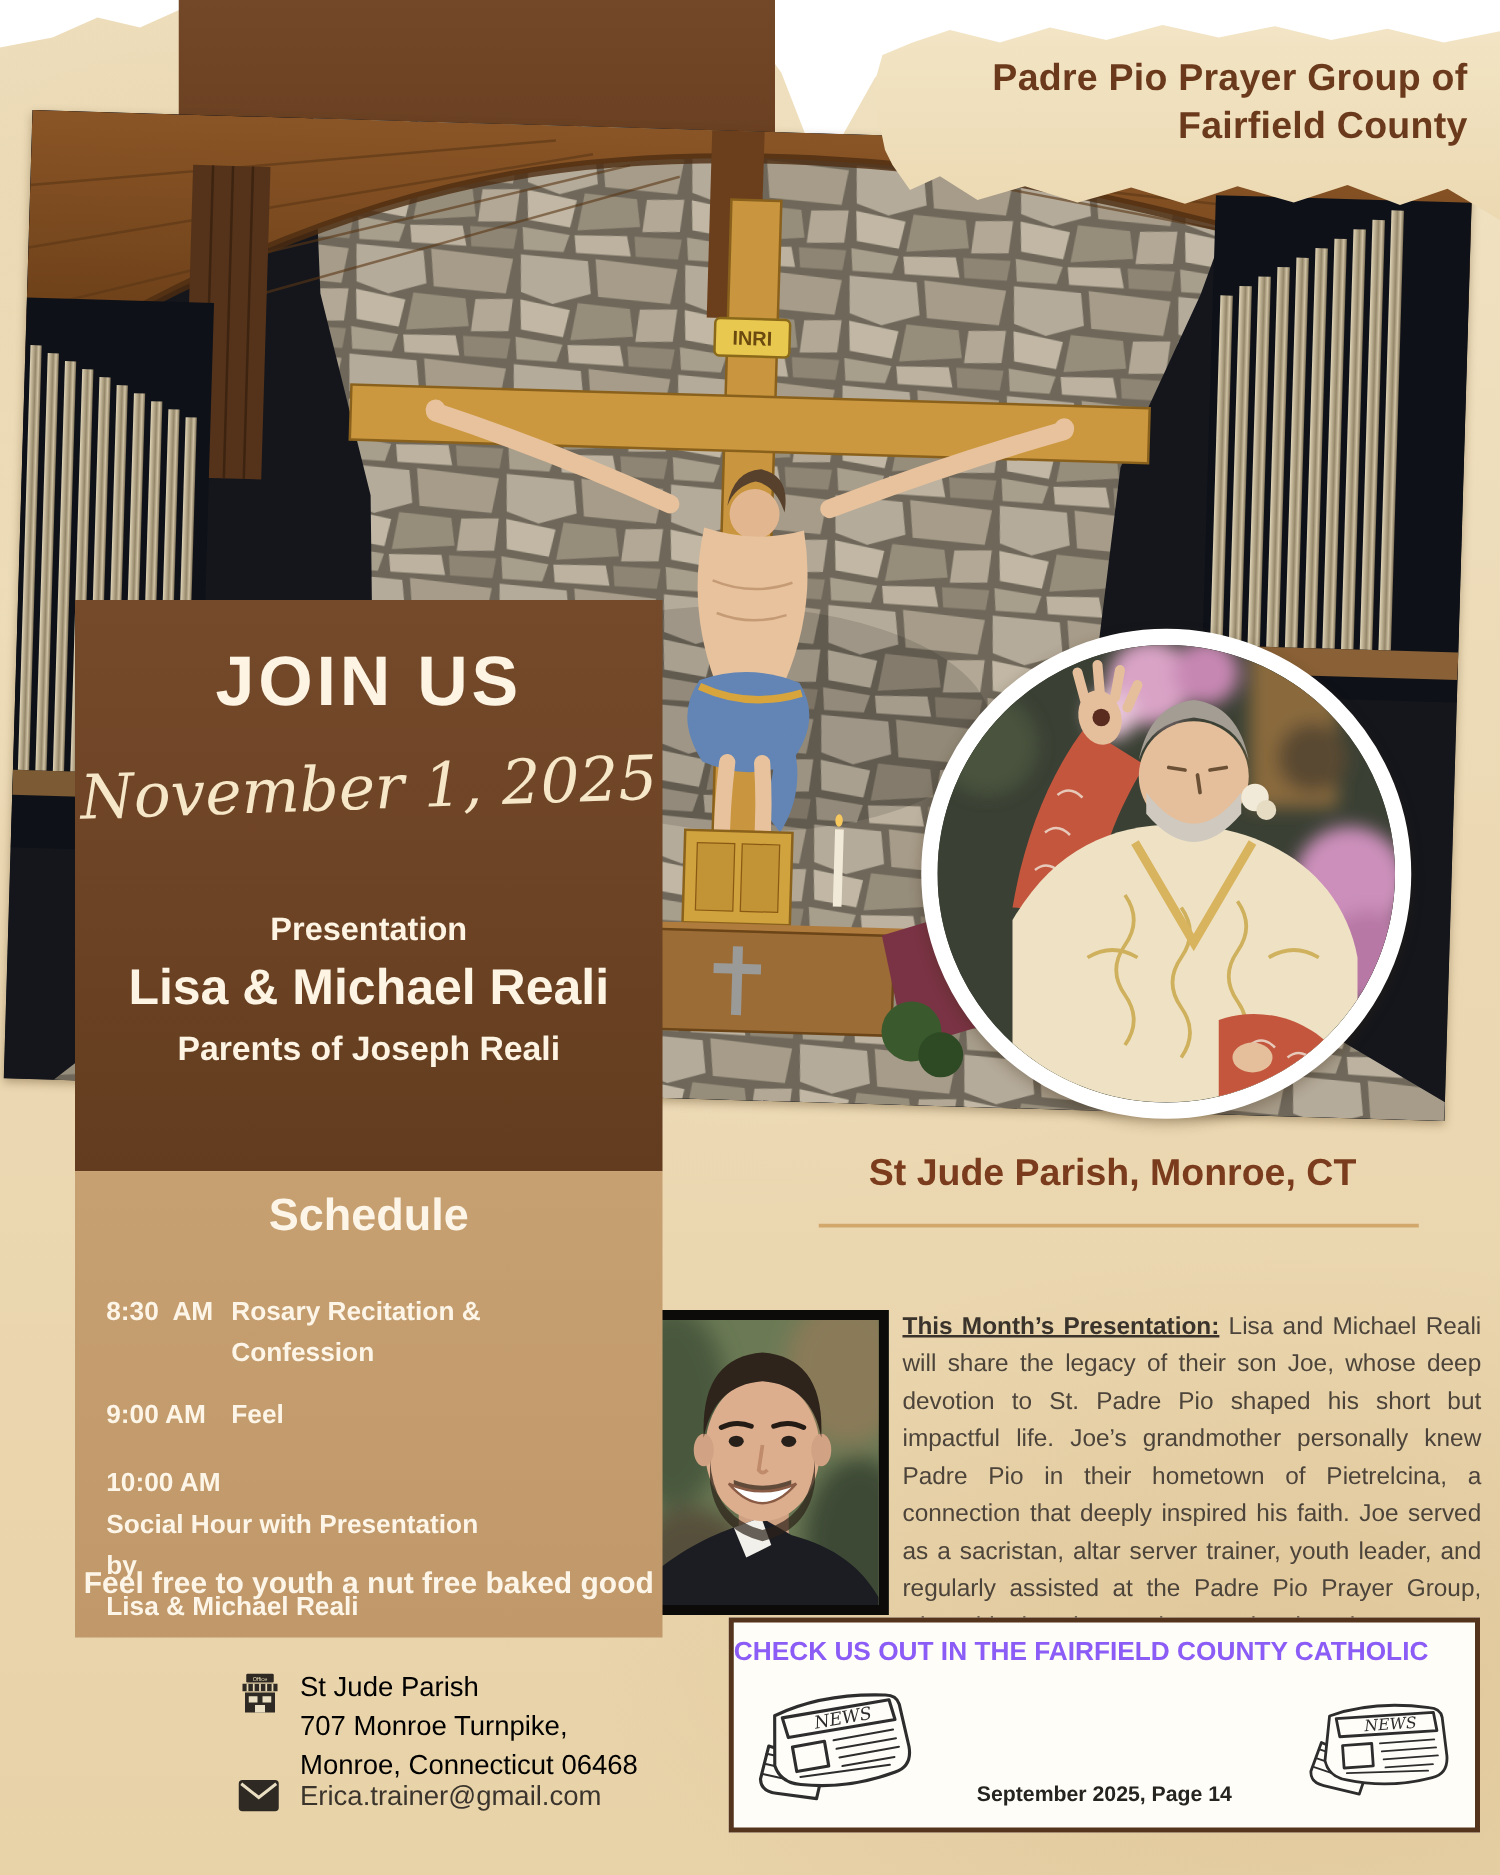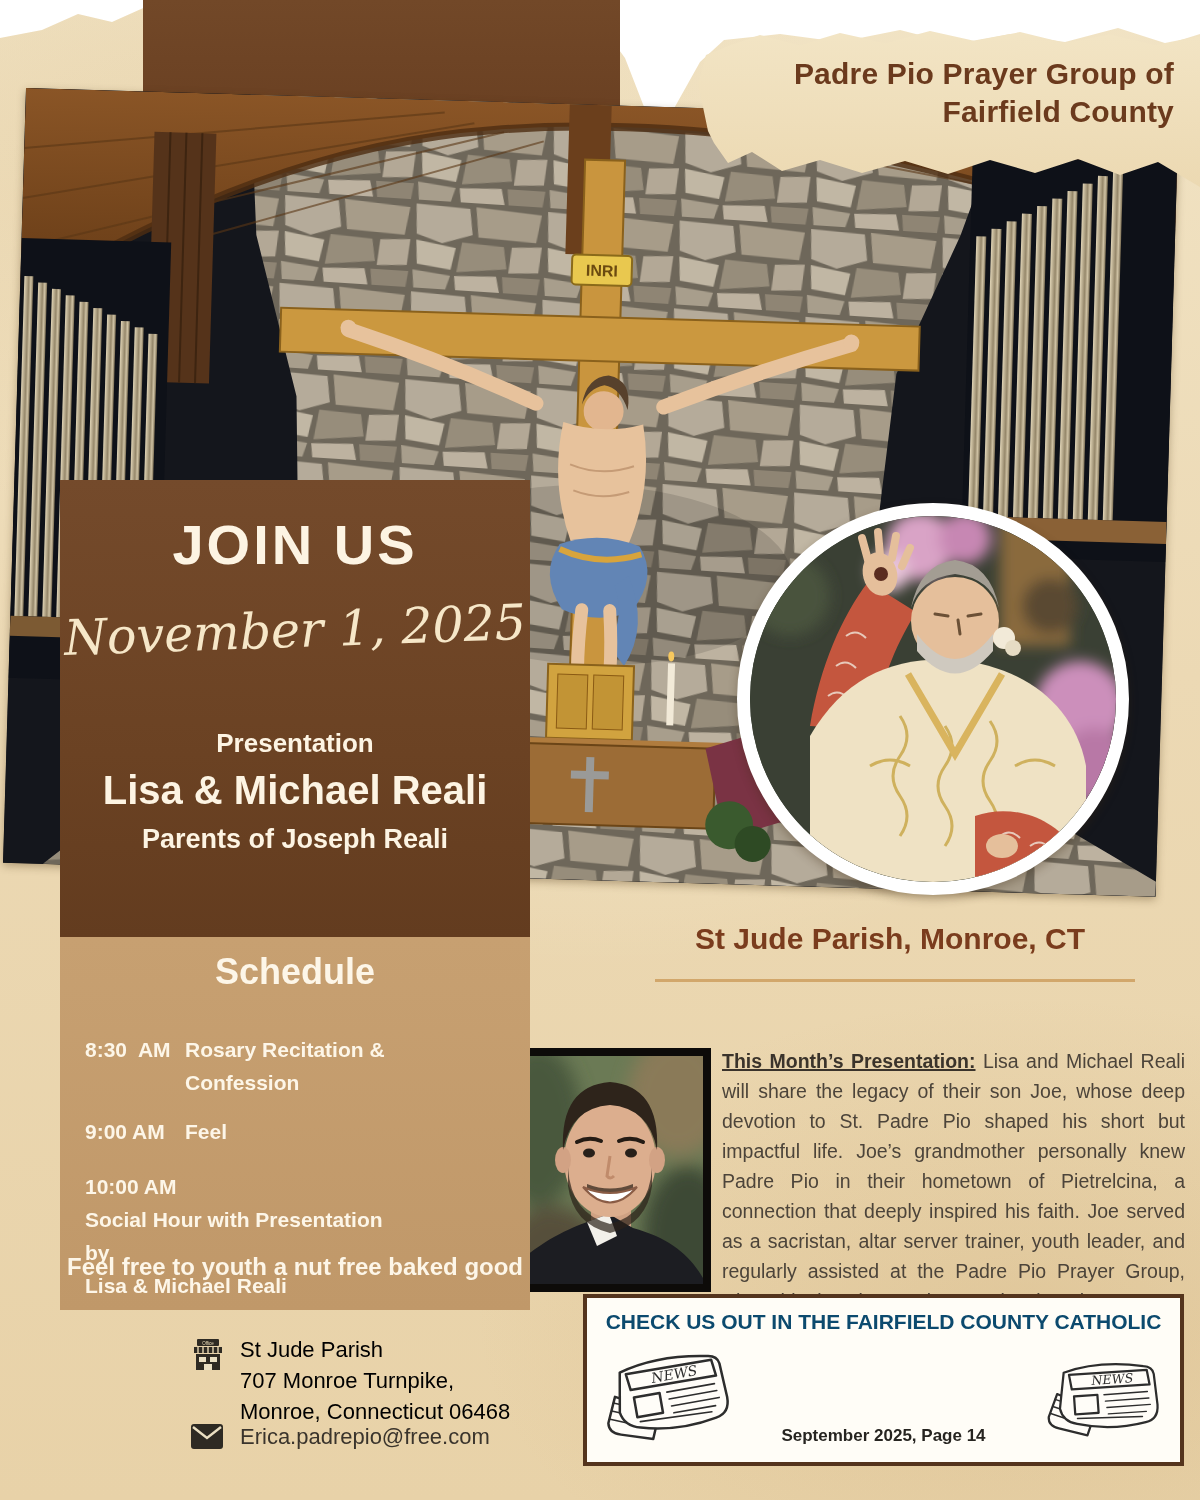--- a/index.html
+++ b/index.html
@@ -18,21 +18,21 @@
       1010px 34px,1065px 42px,1118px 28px,1168px 44px,1200px 34px,1200px 1500px,0 1500px);}
   
   .top-brown{position:absolute;left:143px;top:0;width:477px;height:118px;z-index:2;
     background:linear-gradient(180deg,#724828,#6a4022);}
   
   .photo{position:absolute;left:26px;top:88px;width:1153px;height:775px;z-index:3;
     transform:rotate(1.7deg);transform-origin:0 0;box-shadow:0 3px 8px rgba(70,45,15,.35);
     overflow:hidden;background:#14161c;}
   .photo svg{display:block;width:100%;height:100%;}
   
-  .paper-strip{position:absolute;left:690px;top:11px;width:510px;height:176px;z-index:4;
+  .paper-strip{position:absolute;left:690px;top:0;width:510px;height:176px;z-index:4;
     background:linear-gradient(180deg,#f3e6c7 0%,#ecd9b2 100%);
     filter:drop-shadow(0 3px 3px rgba(90,60,20,.35));
     clip-path:polygon(18px 120px,8px 72px,16px 44px,40px 34px,70px 24px,110px 34px,150px 22px,
       195px 32px,240px 20px,285px 30px,330px 21px,375px 32px,420px 23px,465px 34px,510px 25px,
       510px 176px,468px 151px,430px 164px,388px 148px,345px 162px,300px 149px,258px 163px,
       215px 150px,172px 162px,130px 149px,92px 160px,62px 141px,38px 152px,24px 132px);}
   .org-header{position:absolute;right:26px;top:44px;width:440px;text-align:right;
     color:#6b3a1d;font-weight:bold;font-size:30px;line-height:38px;letter-spacing:.2px;}
   
   .join-panel{position:absolute;left:60px;top:480px;width:470px;height:457px;z-index:6;
@@ -66,21 +66,21 @@
     font-size:23px;font-weight:bold;letter-spacing:.2px;}
   .joe-photo{position:absolute;left:505px;top:1048px;width:190px;height:228px;z-index:5;
     border:8px solid #0d0b09;background:#5c684a;overflow:hidden;}
   .joe-photo svg{display:block;width:100%;height:100%;}
   .article-text{position:absolute;left:722px;top:1046px;width:463px;z-index:5;color:#4c443a;
     font-size:19.5px;line-height:30px;text-align:justify;}
   .article-text .lead{font-weight:bold;color:#3a332b;text-decoration:underline;text-decoration-thickness:2px;}
   
   .promo-box{position:absolute;left:583px;top:1294px;width:601px;height:172px;z-index:5;
     box-sizing:border-box;background:#fffdf7;border:4px solid #54341d;}
-  .promo-title{position:absolute;top:12px;width:100%;text-align:center;color:#0c4a6e;
+  .promo-title{position:absolute;top:12px;width:100%;color:#8b5cf6;
     font-size:21px;font-weight:bold;}
   .news-left{position:absolute;left:8px;top:40px;width:150px;height:115px;transform:rotate(-3deg);}
   .news-right{position:absolute;left:452px;top:48px;width:135px;height:104px;transform:rotate(3deg);}
   .promo-issue{position:absolute;bottom:16px;width:100%;text-align:center;color:#262420;
     font-size:17px;font-weight:bold;}
   
   .contact-address{position:absolute;left:240px;top:1334px;z-index:5;color:#000000;
     font-size:22px;line-height:31px;}
   .contact-email{position:absolute;left:240px;top:1424px;z-index:5;color:#3a342c;font-size:22px;}
   .icon-building{position:absolute;left:190px;top:1337px;width:36px;height:36px;z-index:5;}
@@ -421,15 +421,15 @@
   </svg>
   <div class="contact-address">
     <div>St Jude Parish</div>
     <div>707 Monroe Turnpike,</div>
     <div>Monroe, Connecticut 06468</div>
   </div>
   <svg class="icon-mail" viewBox="0 0 34 27">
     <rect x="1" y="1" width="32" height="25" rx="3" fill="#2e2a23"></rect>
     <path d="M3,4 L17,15 L31,4" fill="none" stroke="#eadfc2" stroke-width="2.4"></path>
   </svg>
-  <div class="contact-email">Erica.padrepio@free.com</div>
+  <div class="contact-email">Erica.trainer@gmail.com</div>
 
 </div>
 
 </body></html>

